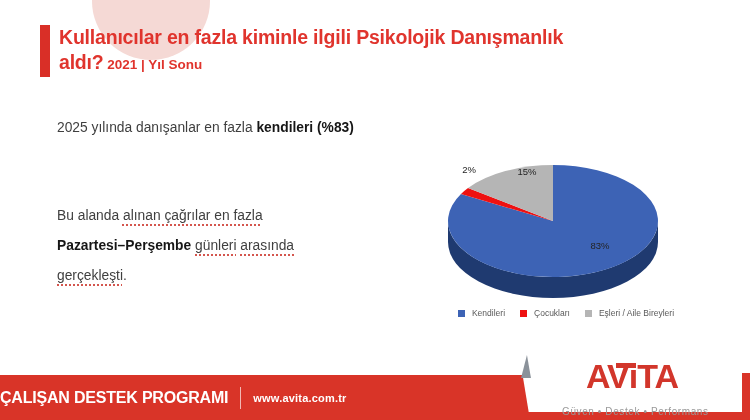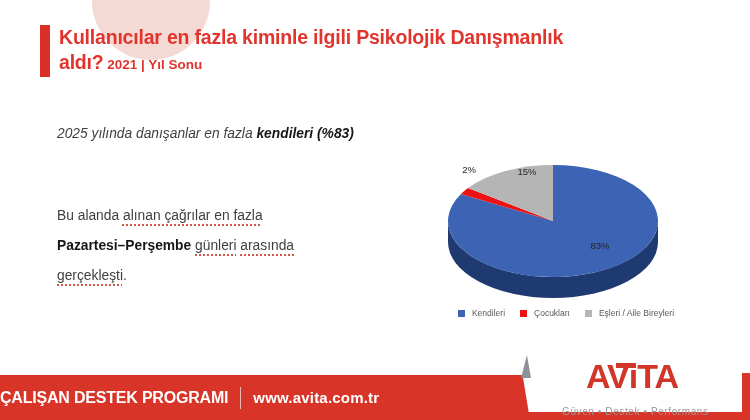--- a/index.html
+++ b/index.html
@@ -19,21 +19,21 @@
     margin:0;font-size:19.5px;line-height:25px;font-weight:700;color:#e0342d;
     letter-spacing:-0.2px;
   }
   h1.page-title .seg-u{
     text-decoration-style:dotted;
     text-decoration-color:#e3766f;text-decoration-thickness:2px;text-underline-offset:4px;
   }
   h1.page-title .seg-s{font-size:13.5px;letter-spacing:0;}
   
   .para{position:absolute;left:57px;width:340px;margin:0;font-size:13.8px;line-height:30px;color:#3f3f3f;}
-  .para-1{top:119px;font-style:italic;}
+  .para-1{top:113px;}
   .para-2{top:201px;}
   .seg-b{font-weight:700;color:#161616;}
   .para .seg-u{
     text-decoration:underline;text-decoration-style:dotted;
     text-decoration-color:#d4564e;text-decoration-thickness:1.5px;text-underline-offset:4px;
   }
   
   .chart-col{position:absolute;left:425px;top:147px;width:310px;}
   #pie-svg{display:block;width:310px;height:160px;}
   .pie-label{font-family:"Liberation Sans",sans-serif;font-size:9.5px;fill:#242424;text-anchor:middle;}
@@ -41,21 +41,21 @@
   .legend-item{display:flex;align-items:center;gap:7px;font-size:8.5px;color:#595959;}
   .chip{width:7px;height:7px;display:inline-block;flex:0 0 auto;}
   
   .footer-band{
     position:absolute;left:0;top:375px;width:530px;height:45px;background:#d93428;
     clip-path:polygon(0 0,98.6% 0,100% 100%,0 100%);
     display:flex;align-items:center;box-sizing:border-box;
   }
   .program-name{font-size:16px;font-weight:700;color:#ffffff;letter-spacing:-0.2px;white-space:nowrap;}
   .footer-divider{width:1px;height:22px;background:rgba(255,255,255,.65);margin:0 12px;}
-  .website-url{font-size:15px;color:#ffffff;font-weight:700;letter-spacing:.2px;}
+  .website-url{font-size:11px;color:#ffffff;font-weight:700;letter-spacing:.2px;}
   .gray-sliver{
     position:absolute;left:518px;top:355px;width:16px;height:23px;background:#8b929a;
     clip-path:polygon(56% 0,19% 100%,81% 100%);
   }
   .bottom-strip{position:absolute;left:520px;top:412px;width:230px;height:8px;background:#d93428;}
   .right-bar{position:absolute;left:742px;top:373px;width:8px;height:47px;background:#d93428;}
   .logo{position:absolute;left:562px;top:358px;width:140px;text-align:center;}
   .logo-text{
     font-size:34px;font-weight:700;color:#d2362b;line-height:36px;letter-spacing:-1px;white-space:nowrap;
   }

